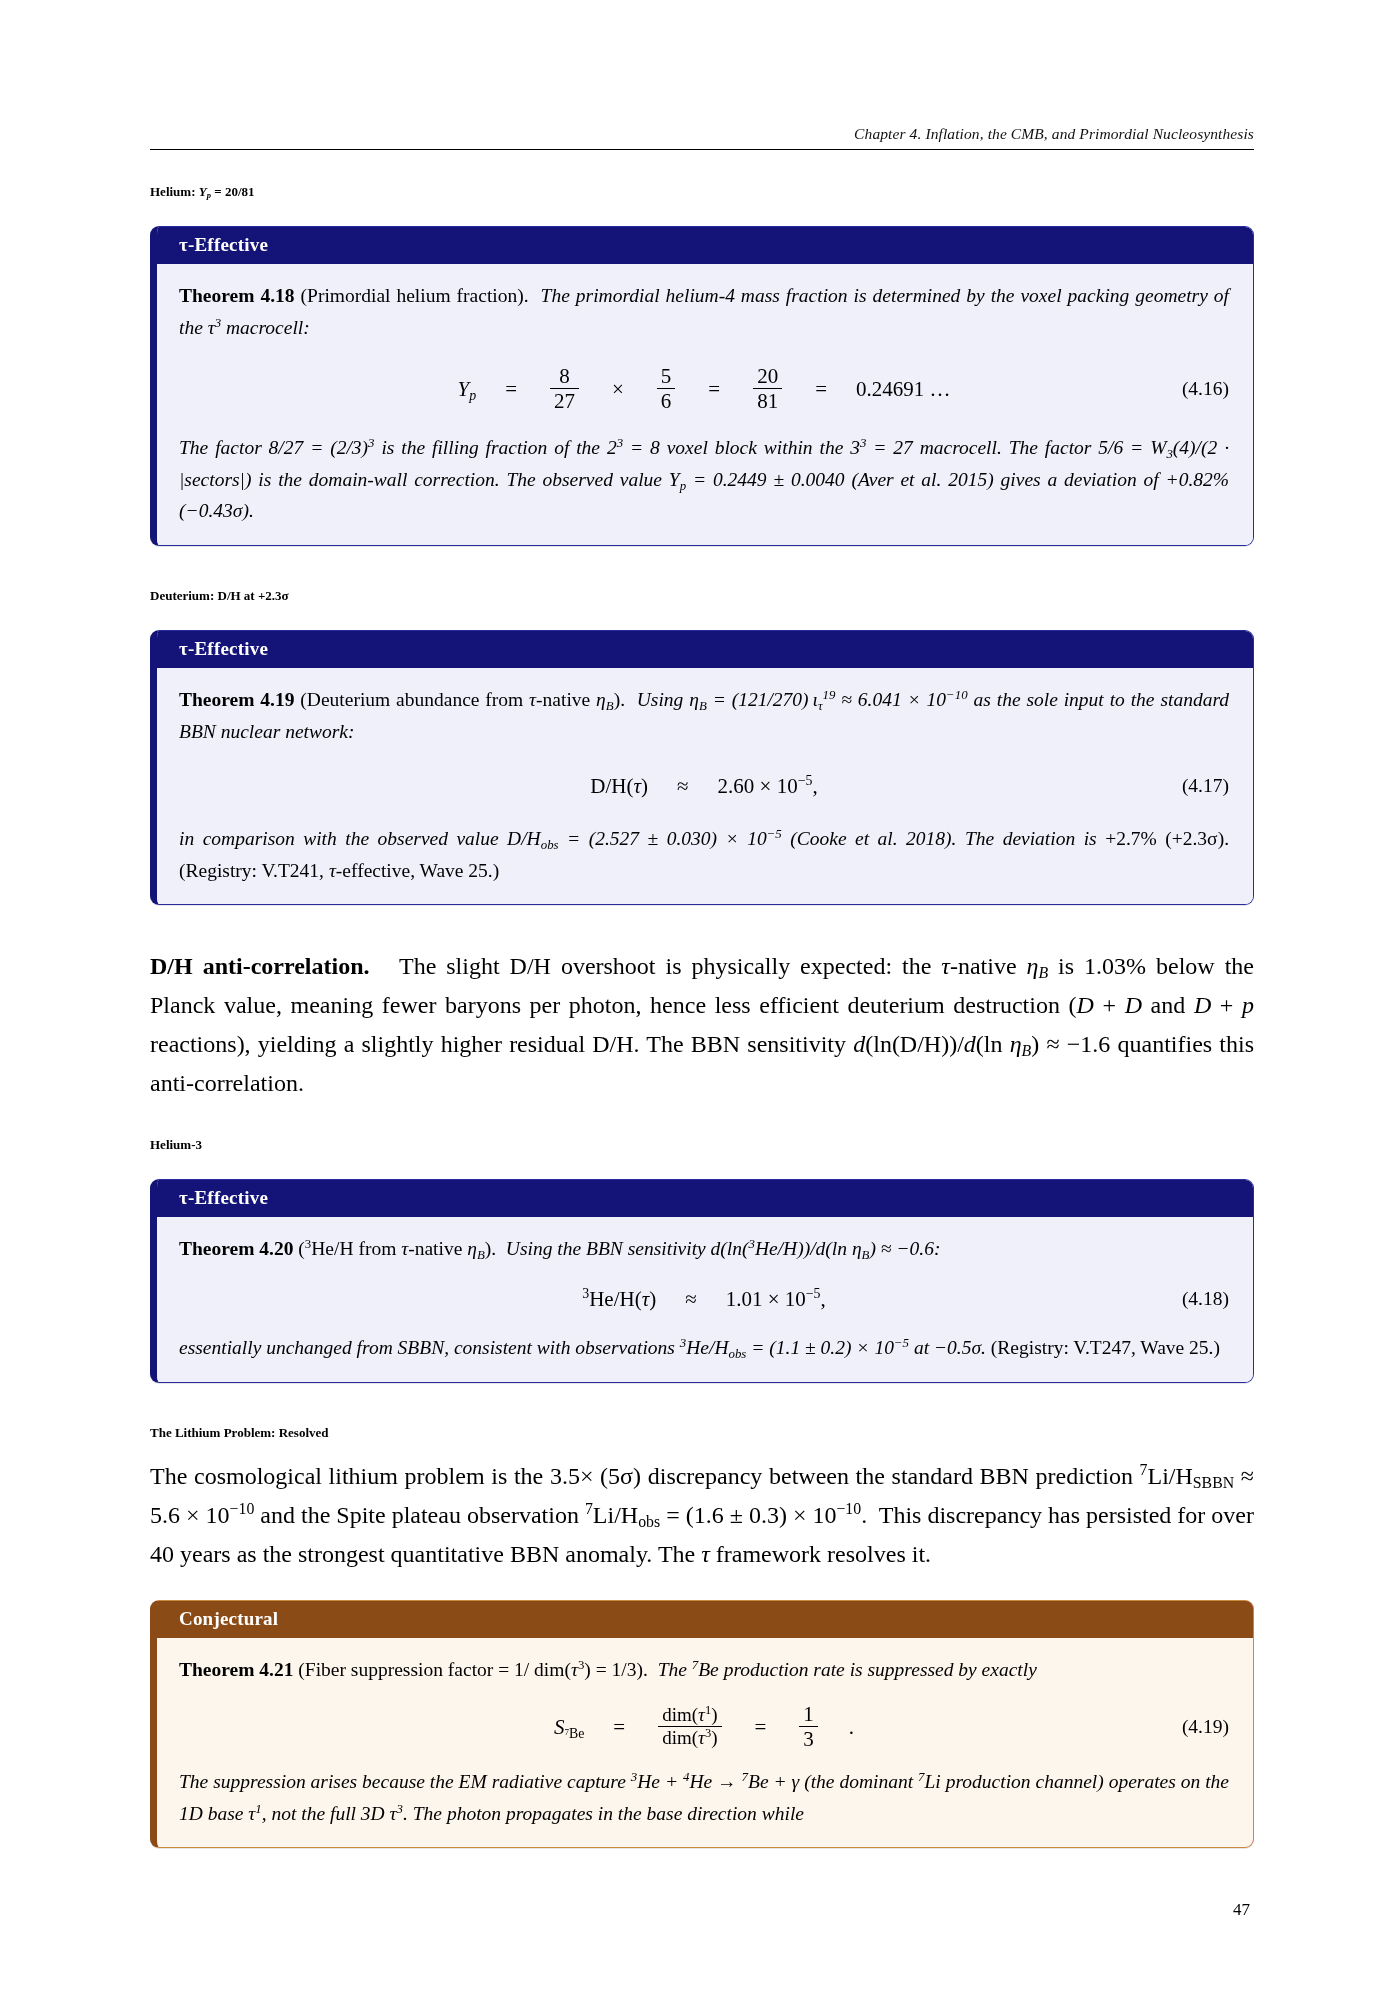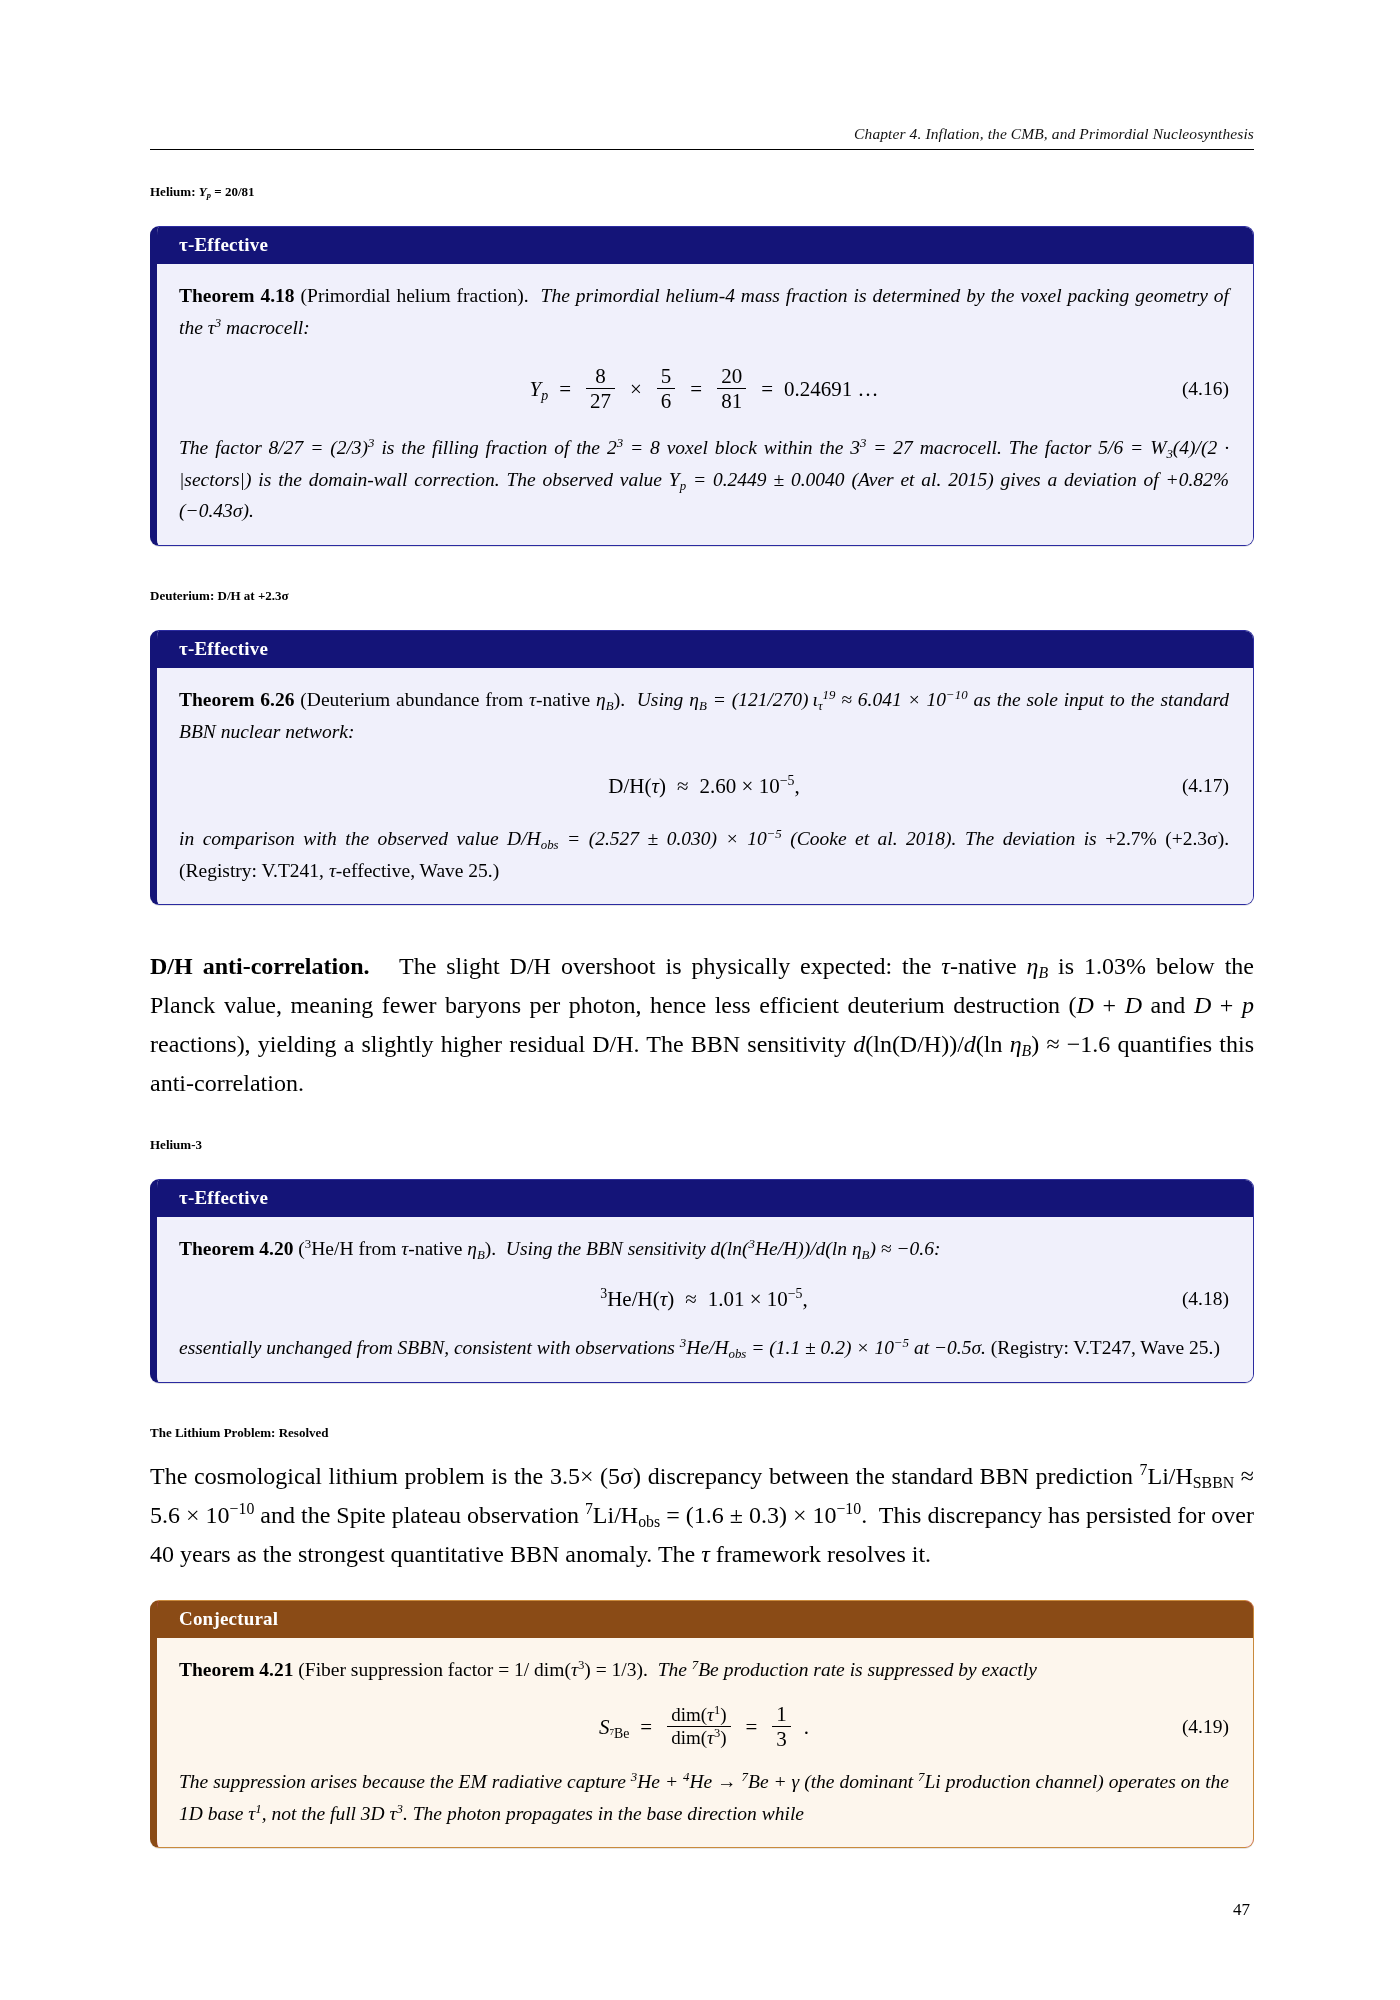--- a/index.html
+++ b/index.html
@@ -120,21 +120,21 @@
   .eqnum {
     position: absolute;
     right: 0;
     top: 50%;
     transform: translateY(-50%);
     font-size: 19.5px;
   }
   .eqbody {
     display: inline-flex;
     align-items: center;
-    gap: 9px;
+    gap: 27px;
   }
   .frac {
     display: inline-flex;
     flex-direction: column;
     align-items: center;
     vertical-align: middle;
     margin: 0 4px;
     line-height: 1.05;
   }
   .frac .num { padding: 0 4px 1px 4px; }
@@ -212,21 +212,21 @@
       <span>Deuterium: D/H at</span>
       <span class="mu">+2.3σ</span>
     </div>
 
     <div class="gap-m"></div>
 
     <div class="tbox theme-tau">
       <div class="tbox-title">τ-Effective</div>
       <div class="tbox-body">
         <div>
-          <span class="thm-head">Theorem 6.26</span>
+          <span class="thm-head">Theorem 4.19</span>
           <span>(Deuterium abundance from <span class="m">τ</span>-native <span class="m">η<sub>B</sub></span>).</span>&nbsp;
           <i>Using <span class="m">η<sub>B</sub></span> = (121/270) <span class="m">ι</span><sub><i>τ</i></sub><sup>19</sup> ≈ 6.041 × 10<sup>−10</sup> as the
           sole input to the standard BBN nuclear network:</i>
         </div>
 
         <div class="eqrow">
           <span class="eqbody">
             <span>D/H(<span class="m">τ</span>)</span>
             <span class="op">≈</span>
             <span>2.60 × 10<sup>−5</sup>,</span>

